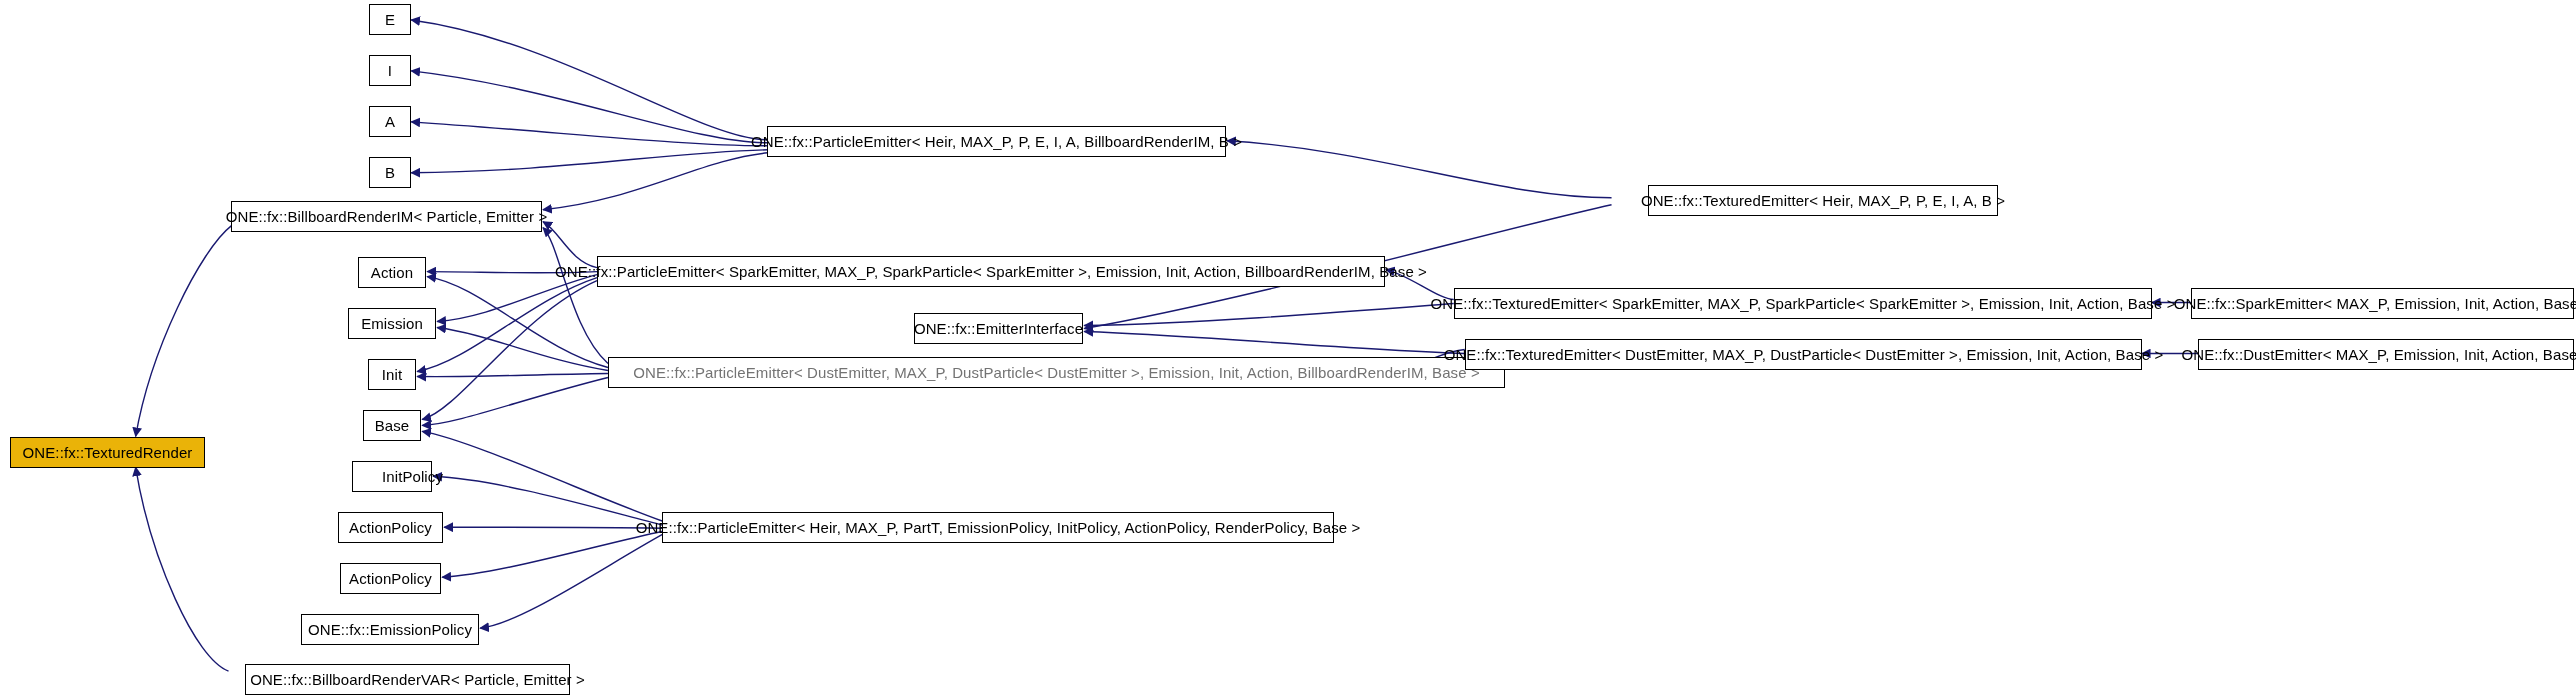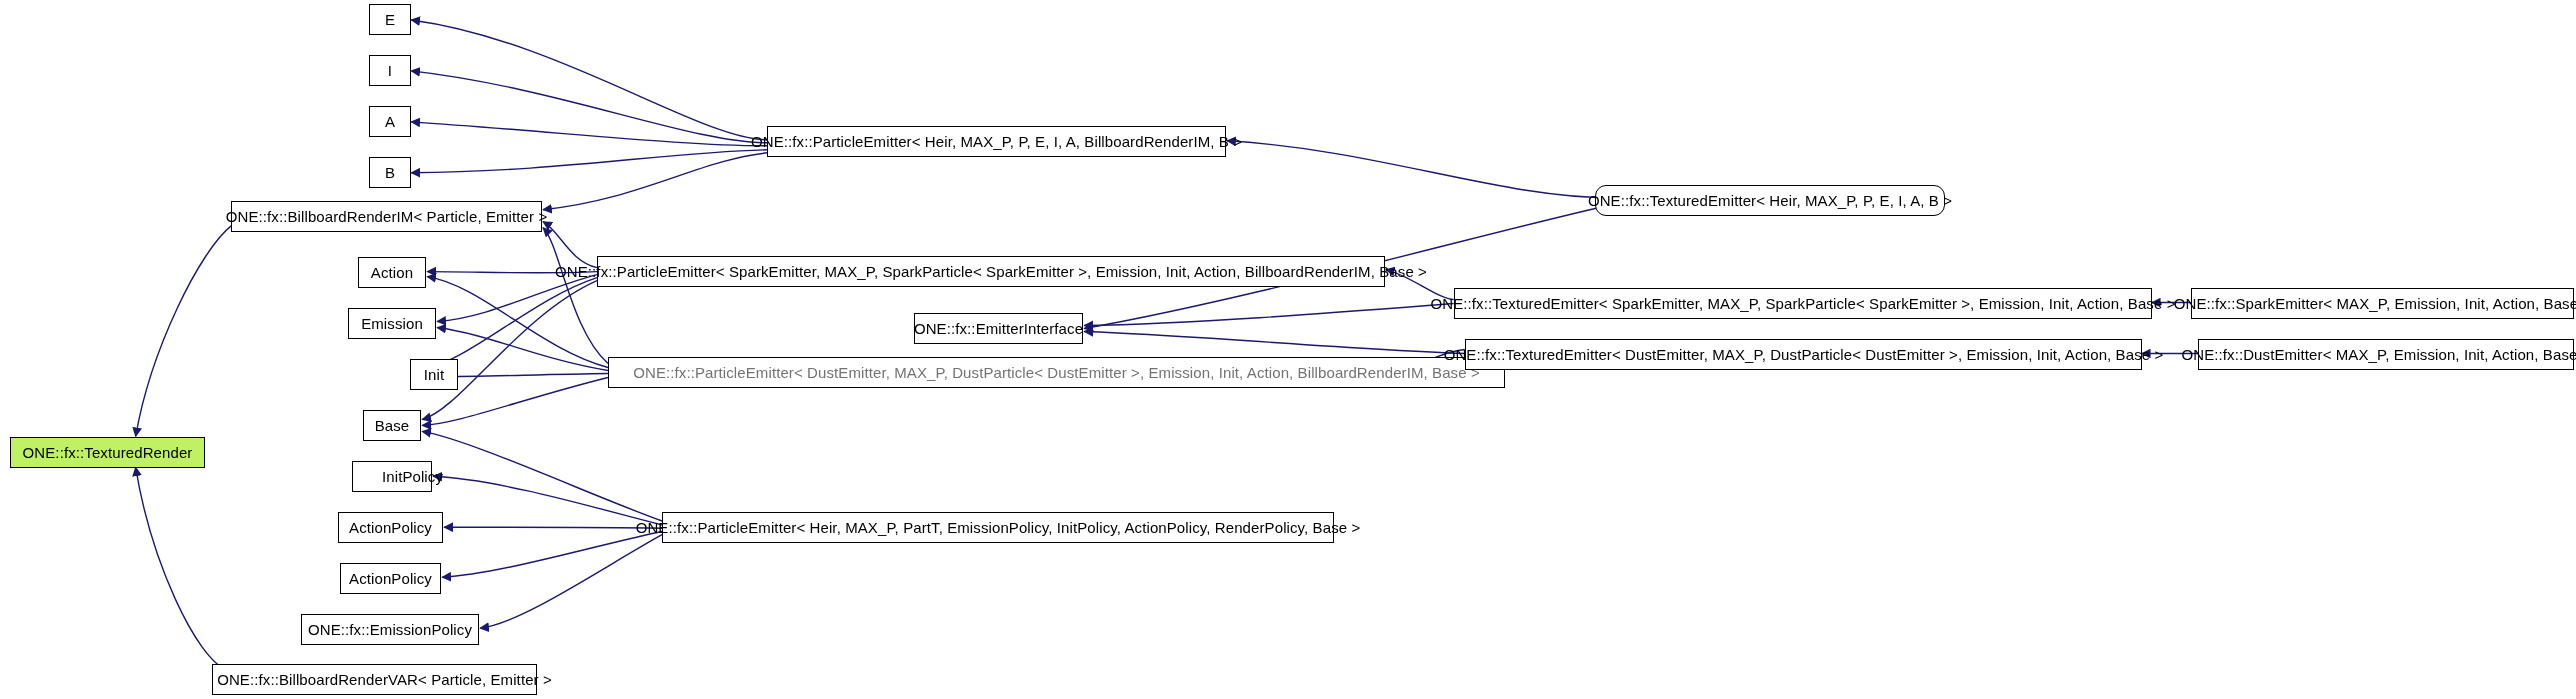--- a/index.html
+++ b/index.html
@@ -68,41 +68,41 @@
         <path d="M663,526 C600,510 500,480 433,477" stroke="#191970" marker-end="url(#arrow)"></path>
         <path d="M663,529 C600,528 500,528 444,528" stroke="#191970" marker-end="url(#arrow)"></path>
         <path d="M663,532 C600,545 500,575 442,578" stroke="#191970" marker-end="url(#arrow)"></path>
         <path d="M663,535 C600,570 520,625 480,629" stroke="#191970" marker-end="url(#arrow)"></path>
         <path d="M231,226 C200,250 150,350 135,437" stroke="#191970" marker-end="url(#arrow)"></path>
         <path d="M228,672 C195,660 150,560 135,468" stroke="#191970" marker-end="url(#arrow)"></path>
       </g>
   </svg>
 
   <div id="nodes">
-      <div class="node" style="left: 10px; top: 437px; width: 195px; height: 31px; border-color: rgb(0, 0, 0); background: #bef264; color: rgb(0, 0, 0);">ONE::fx::TexturedRender</div>
+      <div class="node" style="left: 10px; top: 437px; width: 195px; height: 31px; border-color: rgb(0, 0, 0); background: #eab308; color: rgb(0, 0, 0);">ONE::fx::TexturedRender</div>
       <div class="node small" style="left: 369px; top: 4px; width: 42px; height: 31px; border-color: rgb(0, 0, 0); background: rgb(255, 255, 255); color: rgb(0, 0, 0);">E</div>
       <div class="node small" style="left: 369px; top: 55px; width: 42px; height: 31px; border-color: rgb(0, 0, 0); background: rgb(255, 255, 255); color: rgb(0, 0, 0);">I</div>
       <div class="node small" style="left: 369px; top: 106px; width: 42px; height: 31px; border-color: rgb(0, 0, 0); background: rgb(255, 255, 255); color: rgb(0, 0, 0);">A</div>
       <div class="node small" style="left: 369px; top: 157px; width: 42px; height: 31px; border-color: rgb(0, 0, 0); background: rgb(255, 255, 255); color: rgb(0, 0, 0);">B</div>
       <div class="node" style="left: 231px; top: 201px; width: 311px; height: 31px; border-color: rgb(0, 0, 0); background: rgb(255, 255, 255); color: rgb(0, 0, 0);">ONE::fx::BillboardRenderIM&lt; Particle, Emitter &gt;</div>
       <div class="node small" style="left: 358px; top: 257px; width: 68px; height: 31px; border-color: rgb(0, 0, 0); background: rgb(255, 255, 255); color: rgb(0, 0, 0);">Action</div>
       <div class="node small" style="left: 348px; top: 308px; width: 88px; height: 31px; border-color: rgb(0, 0, 0); background: rgb(255, 255, 255); color: rgb(0, 0, 0);">Emission</div>
-      <div class="node small" style="left: 368px; top: 359px; width: 48px; height: 31px; border-color: rgb(0, 0, 0); background: rgb(255, 255, 255); color: rgb(0, 0, 0); margin-left: 42px;">Init</div>
+      <div class="node small" style="left: 368px; top: 359px; width: 48px; height: 31px; border-color: rgb(0, 0, 0); background: rgb(255, 255, 255); color: rgb(0, 0, 0);">Init</div>
       <div class="node small" style="left: 363px; top: 410px; width: 58px; height: 31px; border-color: rgb(0, 0, 0); background: rgb(255, 255, 255); color: rgb(0, 0, 0);">Base</div>
       <div class="node small" style="left: 352px; top: 461px; width: 80px; height: 31px; border-color: rgb(0, 0, 0); background: rgb(255, 255, 255); color: rgb(0, 0, 0); padding-left: 41px;">InitPolicy</div>
       <div class="node small" style="left: 338px; top: 512px; width: 105px; height: 31px; border-color: rgb(0, 0, 0); background: rgb(255, 255, 255); color: rgb(0, 0, 0);">ActionPolicy</div>
       <div class="node small" style="left: 340px; top: 563px; width: 101px; height: 31px; border-color: rgb(0, 0, 0); background: rgb(255, 255, 255); color: rgb(0, 0, 0);">ActionPolicy</div>
       <div class="node" style="left: 301px; top: 614px; width: 178px; height: 31px; border-color: rgb(0, 0, 0); background: rgb(255, 255, 255); color: rgb(0, 0, 0); text-align: right;">ONE::fx::EmissionPolicy</div>
-      <div class="node" style="left: 212px; top: 664px; width: 325px; height: 31px; border-color: rgb(0, 0, 0); background: rgb(255, 255, 255); color: rgb(0, 0, 0); padding-left: 20px;">ONE::fx::BillboardRenderVAR&lt; Particle, Emitter &gt;</div>
+      <div class="node" style="left: 245px; top: 664px; width: 325px; height: 31px; border-color: rgb(0, 0, 0); background: rgb(255, 255, 255); color: rgb(0, 0, 0); padding-left: 20px;">ONE::fx::BillboardRenderVAR&lt; Particle, Emitter &gt;</div>
       <div class="node" style="left: 767px; top: 126px; width: 459px; height: 31px; border-color: rgb(0, 0, 0); background: rgb(255, 255, 255); color: rgb(0, 0, 0);">ONE::fx::ParticleEmitter&lt; Heir, MAX_P, P, E, I, A, BillboardRenderIM, B &gt;</div>
       <div class="node" style="left: 597px; top: 256px; width: 788px; height: 31px; border-color: rgb(0, 0, 0); background: rgb(255, 255, 255); color: rgb(0, 0, 0);">ONE::fx::ParticleEmitter&lt; SparkEmitter, MAX_P, SparkParticle&lt; SparkEmitter &gt;, Emission, Init, Action, BillboardRenderIM, Base &gt;</div>
       <div class="node" style="left: 914px; top: 313px; width: 169px; height: 31px; border-color: rgb(0, 0, 0); background: rgb(255, 255, 255); color: rgb(0, 0, 0);">ONE::fx::EmitterInterface</div>
       <div class="node" style="left: 608px; top: 357px; width: 897px; height: 31px; border-color: rgb(0, 0, 0); background: rgb(255, 255, 255); color: #737373;">ONE::fx::ParticleEmitter&lt; DustEmitter, MAX_P, DustParticle&lt; DustEmitter &gt;, Emission, Init, Action, BillboardRenderIM, Base &gt;</div>
       <div class="node" style="left: 662px; top: 512px; width: 672px; height: 31px; border-color: rgb(0, 0, 0); background: rgb(255, 255, 255); color: rgb(0, 0, 0);">ONE::fx::ParticleEmitter&lt; Heir, MAX_P, PartT, EmissionPolicy, InitPolicy, ActionPolicy, RenderPolicy, Base &gt;</div>
-      <div class="node" style="left: 1595px; top: 185px; width: 350px; height: 31px; border-color: rgb(0, 0, 0); background: rgb(255, 255, 255); color: rgb(0, 0, 0); border-radius: 11px;">ONE::fx::TexturedEmitter&lt; Heir, MAX_P, P, E, I, A, B &gt;</div>
+      <div class="node" style="left: 1648px; top: 185px; width: 350px; height: 31px; border-color: rgb(0, 0, 0); background: rgb(255, 255, 255); color: rgb(0, 0, 0);">ONE::fx::TexturedEmitter&lt; Heir, MAX_P, P, E, I, A, B &gt;</div>
       <div class="node" style="left: 1454px; top: 288px; width: 698px; height: 31px; border-color: rgb(0, 0, 0); background: rgb(255, 255, 255); color: rgb(0, 0, 0); text-align: right;">ONE::fx::TexturedEmitter&lt; SparkEmitter, MAX_P, SparkParticle&lt; SparkEmitter &gt;, Emission, Init, Action, Base &gt;</div>
       <div class="node" style="left: 1465px; top: 339px; width: 677px; height: 31px; border-color: rgb(0, 0, 0); background: rgb(255, 255, 255); color: rgb(0, 0, 0);">ONE::fx::TexturedEmitter&lt; DustEmitter, MAX_P, DustParticle&lt; DustEmitter &gt;, Emission, Init, Action, Base &gt;</div>
       <div class="node" style="left: 2191px; top: 288px; width: 383px; height: 31px; border-color: rgb(0, 0, 0); background: rgb(255, 255, 255); color: rgb(0, 0, 0);">ONE::fx::SparkEmitter&lt; MAX_P, Emission, Init, Action, Base &gt;</div>
       <div class="node" style="left: 2198px; top: 339px; width: 376px; height: 31px; border-color: rgb(0, 0, 0); background: rgb(255, 255, 255); color: rgb(0, 0, 0);">ONE::fx::DustEmitter&lt; MAX_P, Emission, Init, Action, Base &gt;</div>
     </div>
 
 </div>
 
 
 </body></html>

